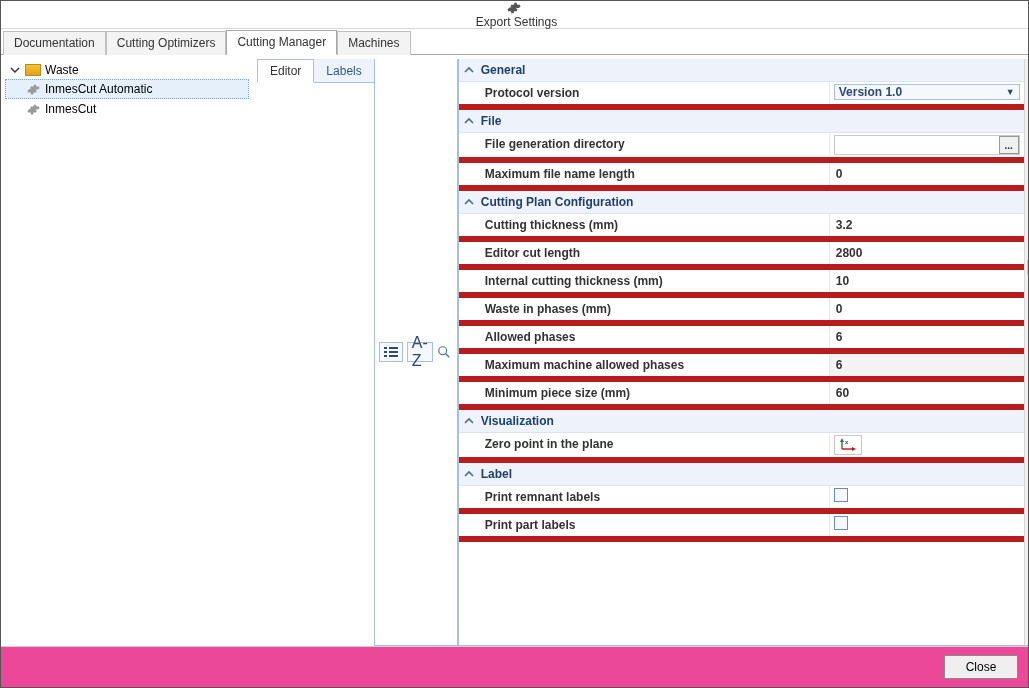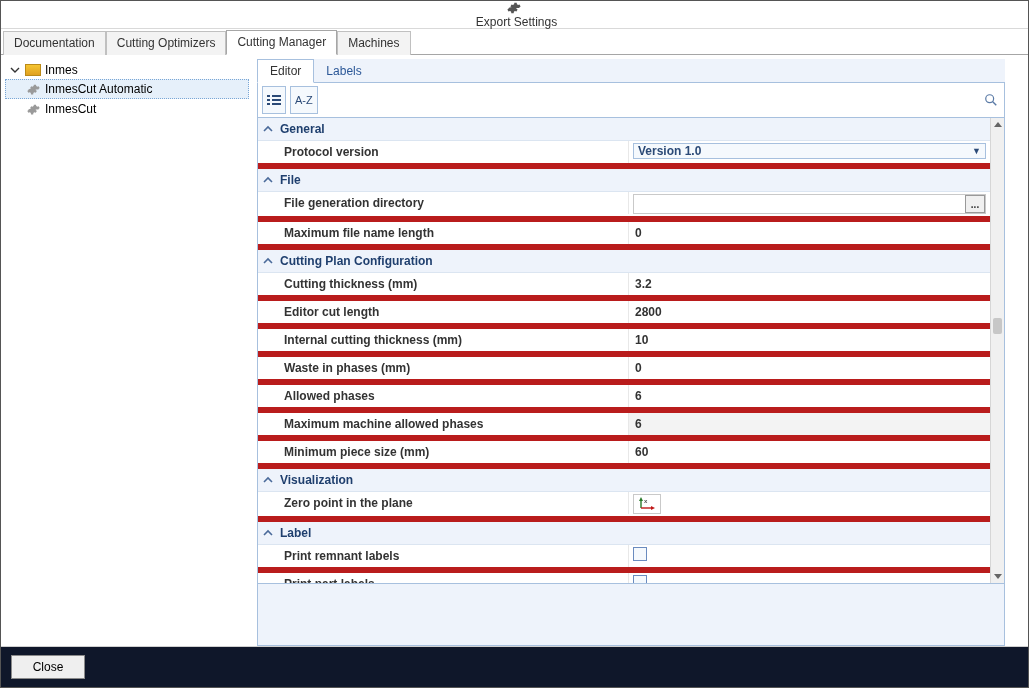--- a/index.html
+++ b/index.html
@@ -91,22 +91,22 @@
   .tree-item .gear { width:16px;height:16px;display:flex;align-items:center;justify-content:center;color:#8a8a8a; }
   .tree-item.selected {
     background: #e6f0fa;
     border: 1px dotted #7aa7d6;
     padding: 1px 3px 1px 19px;
   }
 
   .right {
     flex:1;
     display:flex;
-    flex-direction:column;
-    padding: 4px 23px 0 4px;
+    flex-direction:row;
+    padding: 4px 1px 0 4px;
     min-width:0;
   }
   .inner-tabs {
     display:flex;
     align-items:flex-end;
     height:24px;
     border-bottom:1px solid #a7c0de;
     background:#eef3fb;
     padding-left:0;
   }
@@ -127,26 +127,26 @@
   .toolbar {
     display:flex;
     align-items:center;
     border:1px solid #a7c0de;
     border-top:none;
     background:#fff;
     padding:3px 4px;
     gap:4px;
   }
   .tbtn {
-    height:28px; min-width:24px;
+    height:20px; min-width:24px;
     border:1px solid #a7c0de;
     background:#f5f9fd;
     display:flex;align-items:center;justify-content:center;
     padding:0 4px;
-    font-size:11px;
+    font-size:16px;
     color:#2b4a77;
   }
   .flexspace{flex:1;}
   .searchbox {
     flex:1;
     display:flex;align-items:center;
     height:20px;
   }
   .search-icon{width:16px;color:#5a7aa6;margin-left:auto;}
 
@@ -241,22 +241,22 @@
     border:1px solid #a7c0de;
     border-top:none;
     background:#eef3fb;
     margin-bottom:0;
   }
 
   
   .footer {
     border-top:1px solid #d0d0d0;
     padding:8px 10px;
-    display:flex;
-    background:#0f172a;
+    display:flex;justify-content:flex-end;
+    background:#ec4899;
   }
   .close-btn {
     min-width:74px;height:24px;
     border:1px solid #8a8a8a;
     background:#efefef;
     font:inherit;
   }
   svg{display:block;}
 </style>
 </head>
@@ -286,21 +286,21 @@
 <div class="main">
 
   <div class="sidebar">
     <div class="tree-root">
       <span class="tree-expander">
         <svg width="10" height="10" viewBox="0 0 10 10">
             <path d="M1 3l4 4 4-4" fill="none" stroke="#333" stroke-width="1.4"></path>
           </svg>
       </span>
       <span style="width:16px;height:12px;background:linear-gradient(#f5c531,#e0a020);border:1px solid #bb8a18;"></span>
-      <span>Inmes</span>
+      <span>Waste</span>
     </div>
     <div class="tree-item selected">
       <span class="gear">
         <svg width="13" height="13" viewBox="0 0 24 24">
             <path fill="#9a9a9a" d="M12 8a4 4 0 100 8 4 4 0 000-8zm9.4 4a7.6 7.6 0 00-.1-1.1l2.1-1.6-2-3.5-2.5 1a7.7 7.7 0 00-1.9-1.1l-.4-2.7h-4l-.4 2.7a7.7 7.7 0 00-1.9 1.1l-2.5-1-2 3.5 2.1 1.6A7.6 7.6 0 002.6 12c0 .4 0 .7.1 1.1l-2.1 1.6 2 3.5 2.5-1c.6.5 1.2.8 1.9 1.1l.4 2.7h4l.4-2.7c.7-.3 1.3-.6 1.9-1.1l2.5 1 2-3.5-2.1-1.6c.1-.4.1-.7.1-1.1z"></path>
           </svg>
       </span>
       <span>InmesCut Automatic</span>
     </div>
     <div class="tree-item">

